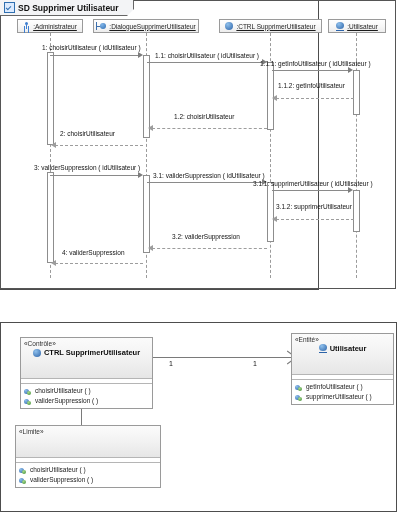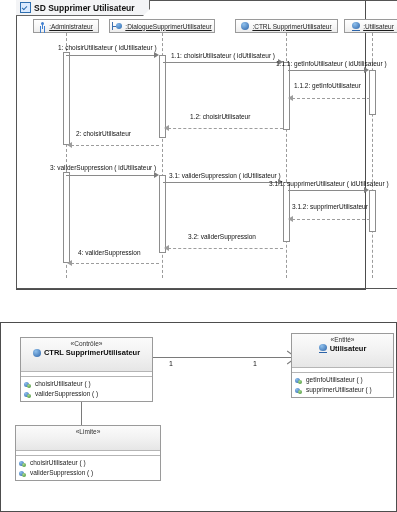--- a/index.html
+++ b/index.html
@@ -13,28 +13,27 @@
     font-family: "Liberation Sans", sans-serif;
     position: relative;
     overflow: hidden;
   }
 
   
   #sequence-diagram {
     position: absolute;
     left: 0;
     top: 0;
-    width: 350px;
+    width: 319px;
     height: 290px;
     border: 1px solid #4d4d4d;
     border-left: none;
     border-top: none;
     box-sizing: border-box;
     background: #ffffff;
-    margin-left: 16px;
   }
   #sd-frame-border {
     position: absolute;
     left: 0; top: 0;
     width: 396px; height: 289px;
     border: 1px solid #555;
     box-sizing: border-box;
     pointer-events: none;
   }
   
@@ -224,22 +223,22 @@
   }
   .uml-class {
     position: absolute;
     border: 1px solid #9a9a9a;
     background: #ffffff;
     box-sizing: border-box;
   }
   .uml-class .cls-head {
     background: linear-gradient(to bottom, #fbfbfb 0%, #f2f2f2 50%, #e6e6e6 100%);
     border-bottom: 1px solid #b5b5b5;
-    text-align: center;
-    padding: 2px 3px 14px 3px;
+    text-align: left;
+    padding: 2px 3px 21px 3px;
   }
   .cls-stereotype {
     font-size: 6.5px;
     color: #303030;
     line-height: 8px;
   }
   .cls-name-row {
     display: flex;
     align-items: center;
     justify-content: center;

